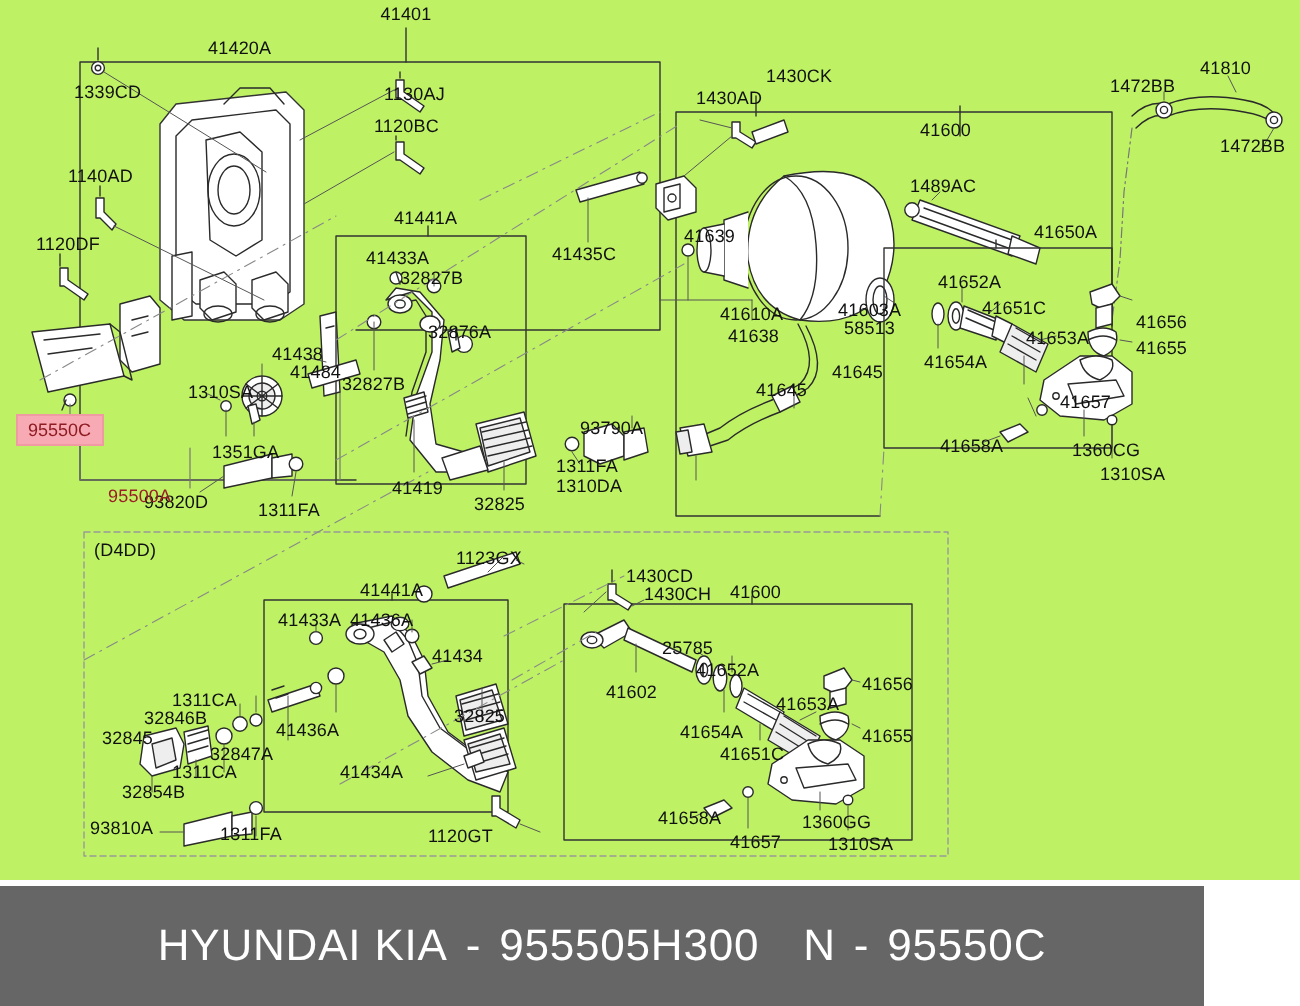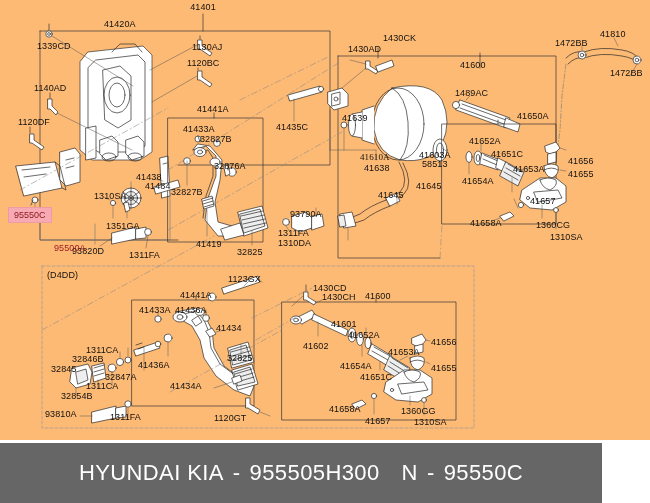--- a/index.html
+++ b/index.html
@@ -5,21 +5,21 @@
 <style>
   html,body{margin:0;padding:0;}
   body{
     width:650px;height:503px;overflow:hidden;
     background:#ffffff;
     font-family:"Liberation Sans", sans-serif;
     color:#1a1a1a;
     position:relative;
   }
   #diagram-root{position:absolute;left:0;top:0;width:650px;height:503px;}
-  .canvas{position:absolute;left:0;top:0;width:650px;height:440px;background:#fdba74;}
+  .canvas{position:absolute;left:0;top:0;width:650px;height:440px;background:#bef264;}
   svg.art{position:absolute;left:0;top:0;width:650px;height:440px;}
   .lbl{
     position:absolute;
     font-size:9px;
     line-height:10px;
     color:#111;
     white-space:nowrap;
     letter-spacing:.1px;
     font-family:"Liberation Sans", sans-serif;
   }
@@ -419,21 +419,21 @@
         <div class="lbl" style="left: 364px; top: 124px; margin-top: 39px;">41638</div>
         <div class="lbl" style="left: 469px; top: 136px;">41652A</div>
         <div class="lbl" style="left: 491px; top: 149px;">41651C</div>
         <div class="lbl" style="left: 18px; top: 117px;">1120DF</div>
         <div class="lbl" style="left: 183px; top: 124px;">41433A</div>
         <div class="lbl" style="left: 200px; top: 134px;">32827B</div>
         <div class="lbl" style="left: 276px; top: 122px;">41435C</div>
         <div class="lbl" style="left: 568px; top: 156px;">41656</div>
         <div class="lbl" style="left: 513px; top: 164px;">41653A</div>
         <div class="lbl" style="left: 568px; top: 169px;">41655</div>
-        <div class="lbl" style="left: 360px; top: 152px; font-family: Liberation Serif, serif;">41610A</div>
+        <div class="lbl" style="left: 360px; top: 152px;">41610A</div>
         <div class="lbl" style="left: 419px; top: 150px;">41603A</div>
         <div class="lbl" style="left: 422px; top: 159px;">58513</div>
         <div class="lbl" style="left: 214px; top: 161px;">32876A</div>
         <div class="lbl" style="left: 136px; top: 172px;">41438</div>
         <div class="lbl" style="left: 145px; top: 181px;">41484</div>
         <div class="lbl" style="left: 462px; top: 176px;">41654A</div>
         <div class="lbl" style="left: 530px; top: 196px;">41657</div>
         <div class="lbl" style="left: 94px; top: 191px;">1310SA</div>
         <div class="lbl" style="left: 171px; top: 187px;">32827B</div>
         <div class="lbl" style="left: 378px; top: 190px;">41645</div>
@@ -449,21 +449,21 @@
         <div class="lbl" style="left: 237px; top: 247px;">32825</div>
         <div class="lbl" style="left: 72px; top: 246px;">93820D</div>
         <div class="lbl" style="left: 129px; top: 250px;">1311FA</div>
         <div class="lbl" style="left: 228px; top: 274px;">1123GX</div>
         <div class="lbl" style="left: 313px; top: 283px;">1430CD</div>
         <div class="lbl" style="left: 322px; top: 292px;">1430CH</div>
         <div class="lbl" style="left: 365px; top: 291px;">41600</div>
         <div class="lbl" style="left: 180px; top: 290px;">41441A</div>
         <div class="lbl" style="left: 139px; top: 305px;">41433A</div>
         <div class="lbl" style="left: 175px; top: 305px;">41436A</div>
-        <div class="lbl" style="left: 331px; top: 319px;">41601</div>
+        <div class="lbl" style="left: 331px; top: 319px;">25785</div>
         <div class="lbl" style="left: 216px; top: 323px;">41434</div>
         <div class="lbl" style="left: 348px; top: 330px;">41652A</div>
         <div class="lbl" style="left: 431px; top: 337px;">41656</div>
         <div class="lbl" style="left: 303px; top: 341px;">41602</div>
         <div class="lbl" style="left: 388px; top: 347px;">41653A</div>
         <div class="lbl" style="left: 86px; top: 345px;">1311CA</div>
         <div class="lbl" style="left: 72px; top: 354px;">32846B</div>
         <div class="lbl" style="left: 340px; top: 361px;">41654A</div>
         <div class="lbl" style="left: 431px; top: 363px;">41655</div>
         <div class="lbl" style="left: 51px; top: 364px;">32845</div>

